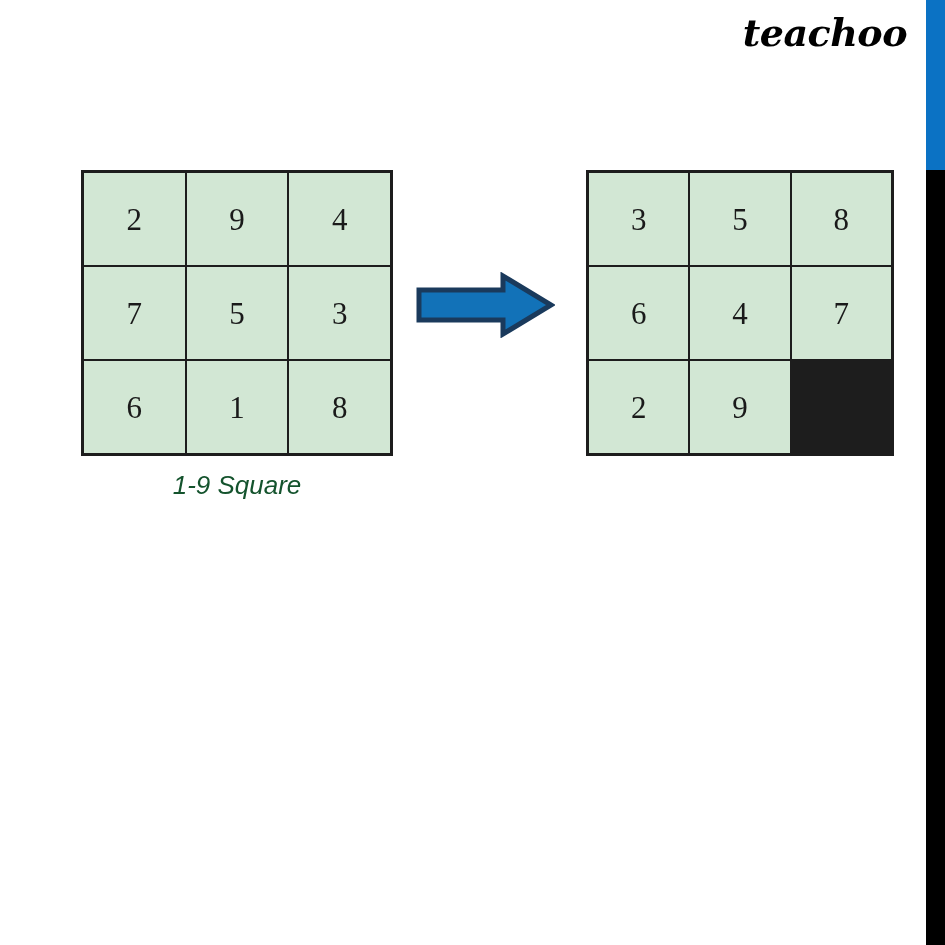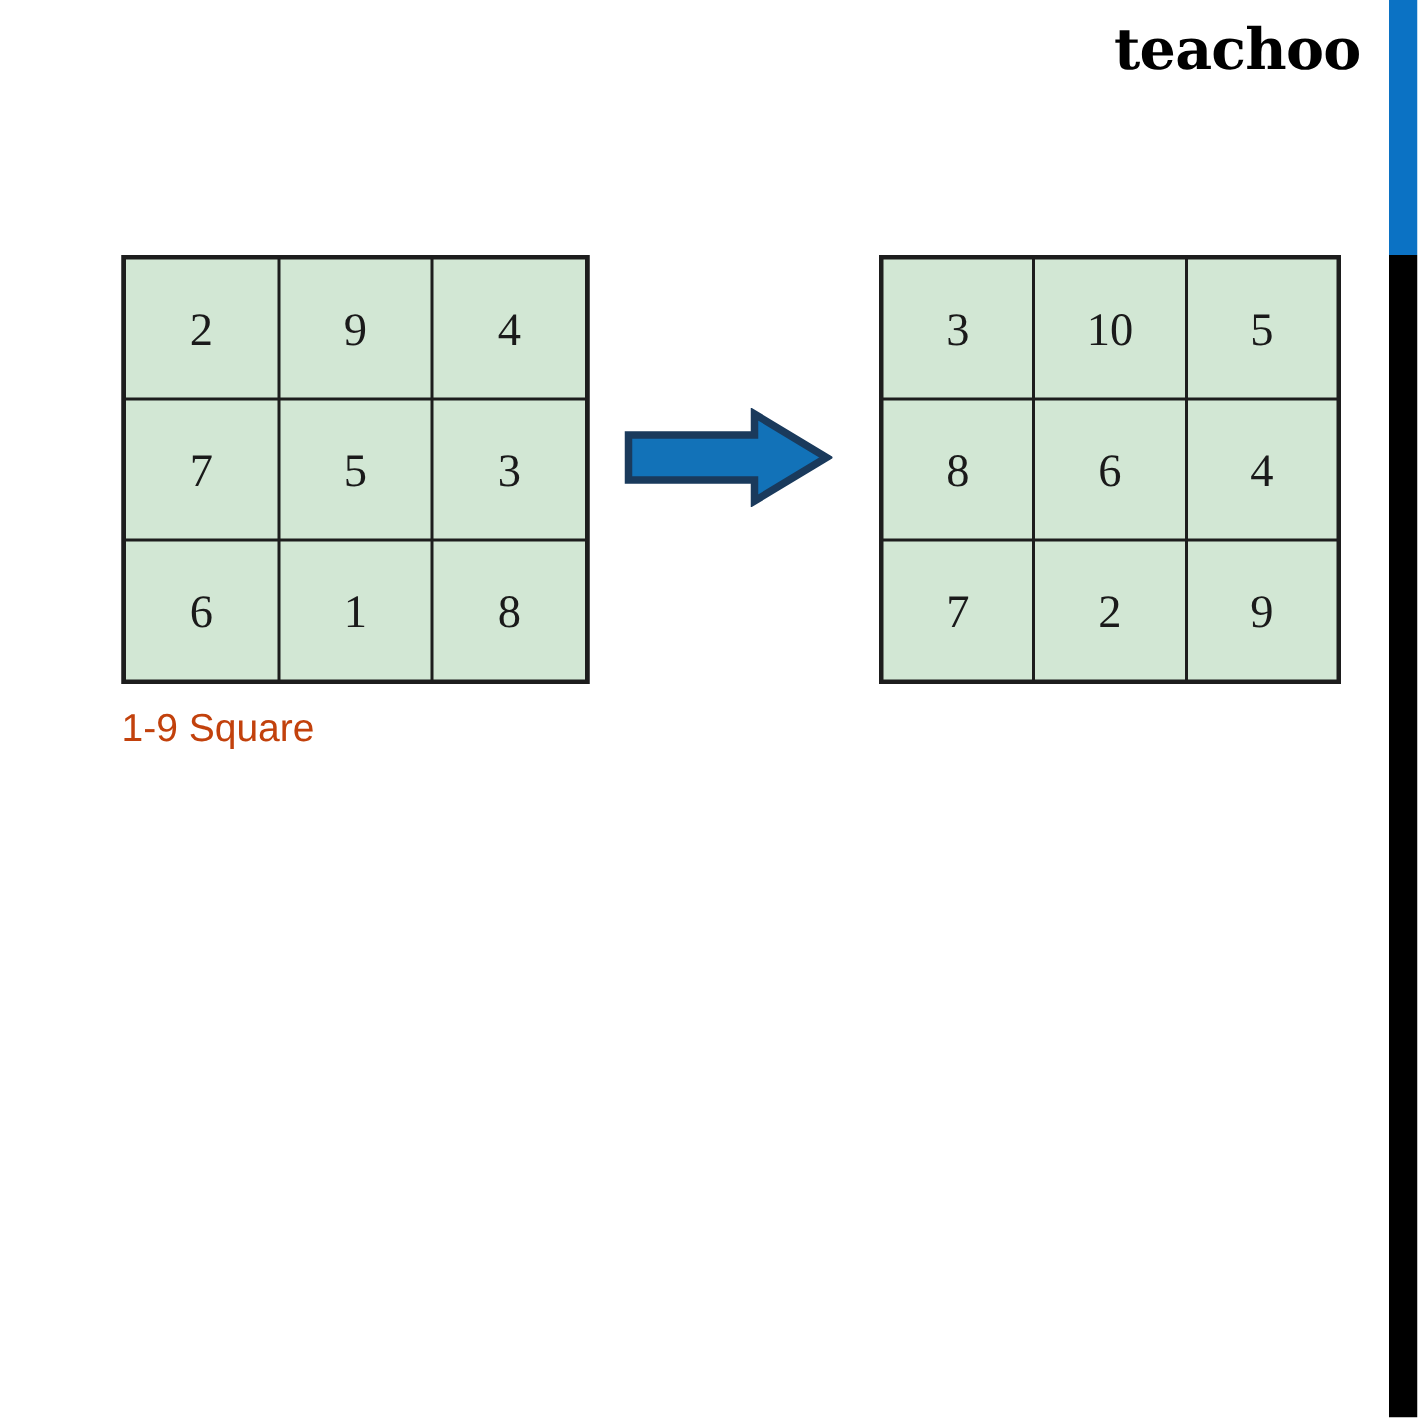--- a/index.html
+++ b/index.html
@@ -33,20 +33,21 @@
     background: #000000;
   }
 
   
   #brand-logo {
     position: absolute;
     top: 14px;
     right: 38px;
     font-family: "DejaVu Serif", serif;
     font-weight: bold;
+    font-style: italic;
     font-size: 38px;
     letter-spacing: -0.5px;
     color: #000000;
     line-height: 1;
     white-space: nowrap;
   }
 
   
   .square-block {
     position: absolute;
@@ -72,22 +73,24 @@
     align-items: center;
     justify-content: center;
     font-family: "Liberation Serif", "DejaVu Serif", serif;
     font-size: 31px;
     color: #1a1a1a;
     line-height: 1;
   }
 
   .square-caption {
     font-family: "Liberation Sans", sans-serif;
+    font-style: italic;
     font-size: 26px;
-    color: #c2410c;
+    color: #14532d;
+    text-align: center;
     white-space: nowrap;
   }
   #square-left .square-caption  { margin-top: 14px; width: 312px; }
   #square-right .square-caption { margin-top: 22px; width: 308px; }
 
   
   #transform-arrow {
     position: absolute;
     left: 415px;
     top: 272px;
@@ -118,21 +121,20 @@
   <div class="square-caption">1-9 Square</div>
 </div>
 
 <svg id="transform-arrow" viewBox="0 0 140 66">
   <polygon points="4,18 88,18 88,4 136,33 88,62 88,48 4,48" fill="#1272b8" stroke="#1a3a5c" stroke-width="5" stroke-linejoin="miter"></polygon>
 </svg>
 
 <div class="square-block" id="square-right">
   <div class="magic-grid">
     <div class="magic-cell">3</div>
-    <div class="magic-cell">10</div>
     <div class="magic-cell">5</div>
     <div class="magic-cell">8</div>
     <div class="magic-cell">6</div>
     <div class="magic-cell">4</div>
     <div class="magic-cell">7</div>
     <div class="magic-cell">2</div>
     <div class="magic-cell">9</div>
   </div>
 </div>
 

